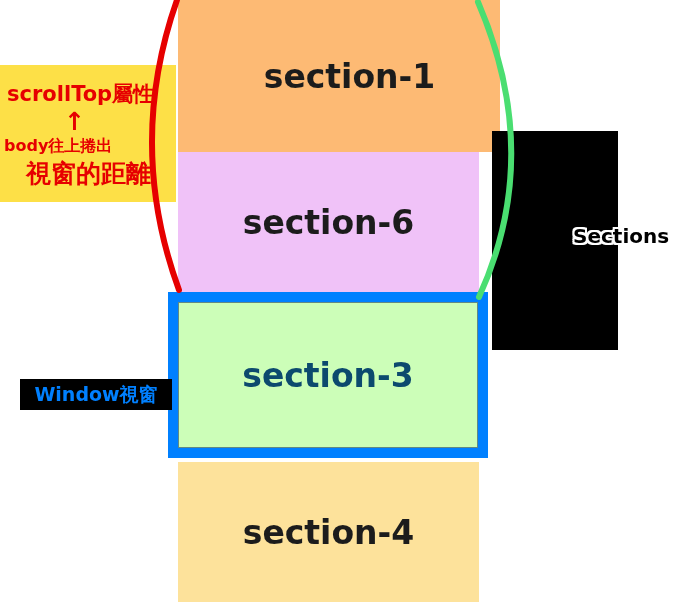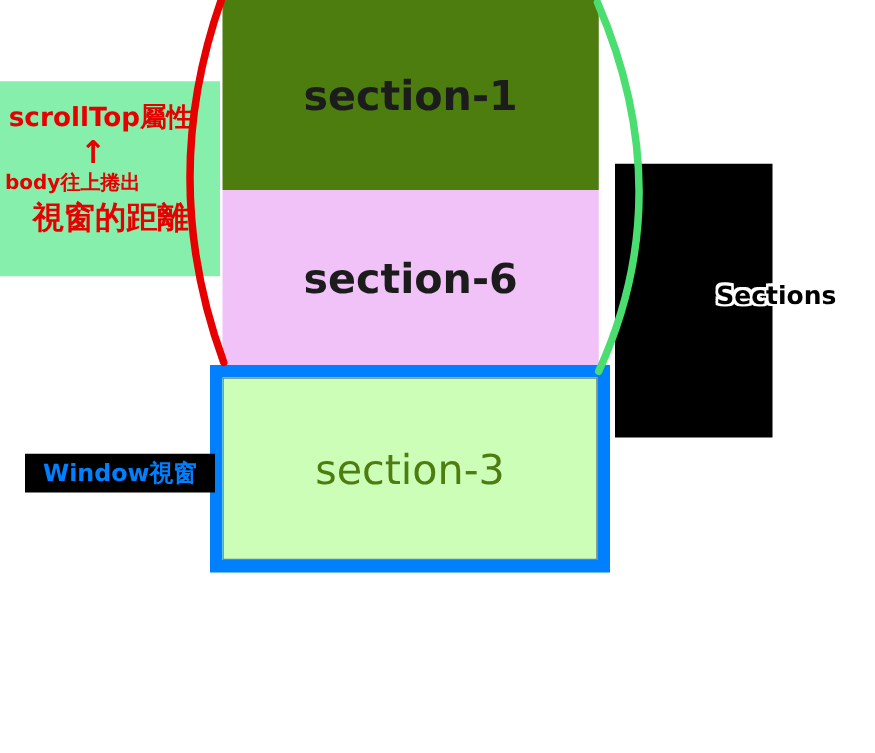--- a/index.html
+++ b/index.html
@@ -6,55 +6,55 @@
   .canvas{
     position:relative;width:700px;height:602px;background:#ffffff;
     overflow:hidden;font-family:"DejaVu Sans","Liberation Sans",sans-serif;
   }
   
   .sec{
     position:absolute;left:178px;width:301px;
     display:flex;align-items:center;justify-content:center;
     font-weight:bold;font-size:33px;color:#1c1c1c;z-index:1;
   }
-  .sec1{top:0;height:152px;background:#4d7c0f;}
+  .sec1{top:0;height:152px;background:#fdba74;padding-left:21px;}
   .sec2{top:152px;height:141px;background:#F0C2F8;}
   .sec4{top:462px;height:140px;background:#FDE29B;}
   
   .window-box{
     position:absolute;left:168px;top:292px;width:320px;height:166px;
     box-sizing:border-box;border:10px solid #0080FF;background:#CCFEB8;
     box-shadow:inset 0 0 0 1px rgba(10,40,90,0.55);
     display:flex;align-items:center;justify-content:center;
-    font-weight:normal;font-size:33px;color:#4d7c0f;z-index:2;
+    font-weight:bold;font-size:33px;color:#0c4a6e;z-index:2;
   }
   
   .scrolltop-box{
-    position:absolute;left:0;top:65px;width:176px;height:156px;
-    background:#86efac;color:#E60000;font-weight:bold;z-index:2;
+    position:absolute;left:0;top:65px;width:176px;height:137px;
+    background:#fde047;color:#E60000;font-weight:bold;z-index:2;
   }
   .scrolltop-box .l1{margin:15px 0 0 7px;font-size:21px;letter-spacing:0;}
   .scrolltop-box .arrow{margin:1px 0 0 64px;font-size:25px;line-height:26px;}
   .scrolltop-box .l2{margin:1px 0 0 4px;font-size:16px;}
   .scrolltop-box .l3{margin:0 0 0 26px;font-size:25px;}
   
   .right-box{
     position:absolute;left:492px;top:131px;width:126px;height:219px;
     background:#000;z-index:2;
   }
   .sections-text{
     position:absolute;left:573px;top:224px;z-index:4;
     font-weight:bold;font-size:20px;color:#000;
     text-shadow:-2px -2px 0 #fff,2px -2px 0 #fff,-2px 2px 0 #fff,2px 2px 0 #fff,
                 0 -2px 0 #fff,0 2px 0 #fff,-2px 0 0 #fff,2px 0 0 #fff;
     white-space:nowrap;
   }
   
   .window-label{
-    position:absolute;left:20px;top:363px;width:152px;height:31px;
+    position:absolute;left:20px;top:379px;width:152px;height:31px;
     background:#000;color:#0080FF;font-weight:bold;font-size:19px;
     display:flex;align-items:center;justify-content:center;z-index:3;
     white-space:nowrap;
   }
   
   .curves{position:absolute;left:0;top:0;z-index:5;pointer-events:none;}
 </style>
 </head>
 <body>
 
@@ -64,20 +64,23 @@
     <span>section-1</span>
   </div>
   <div class="sec sec2">
     <span>section-6</span>
   </div>
 
   <div class="window-box">
     <span>section-3</span>
   </div>
 
+  <div class="sec sec4">
+    <span>section-4</span>
+  </div>
 
   <div class="scrolltop-box">
     <div class="l1">scrollTop屬性</div>
     <div class="arrow">↑</div>
     <div class="l2">body往上捲出</div>
     <div class="l3">視窗的距離</div>
   </div>
 
   <div class="right-box"></div>
   <div class="sections-text">Sections</div>

